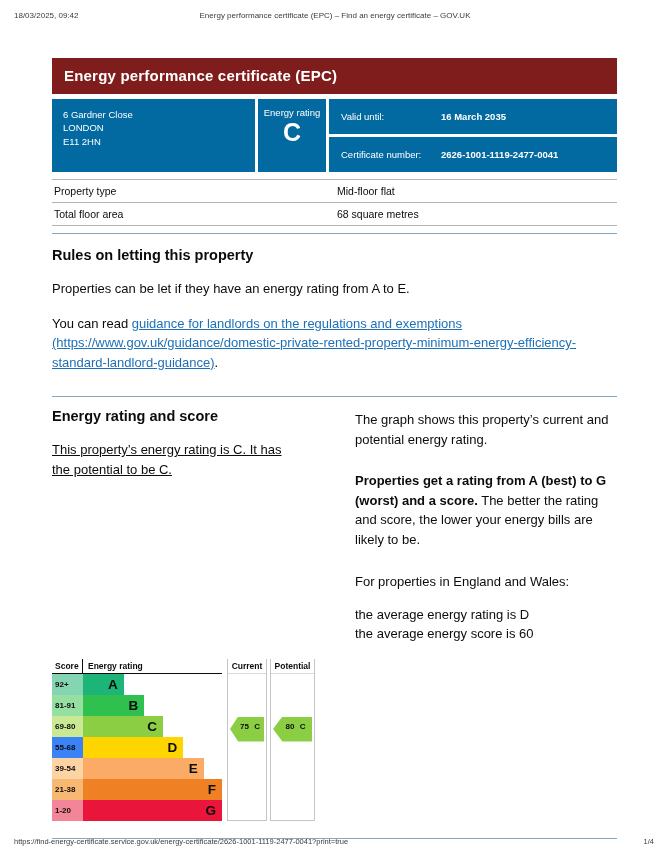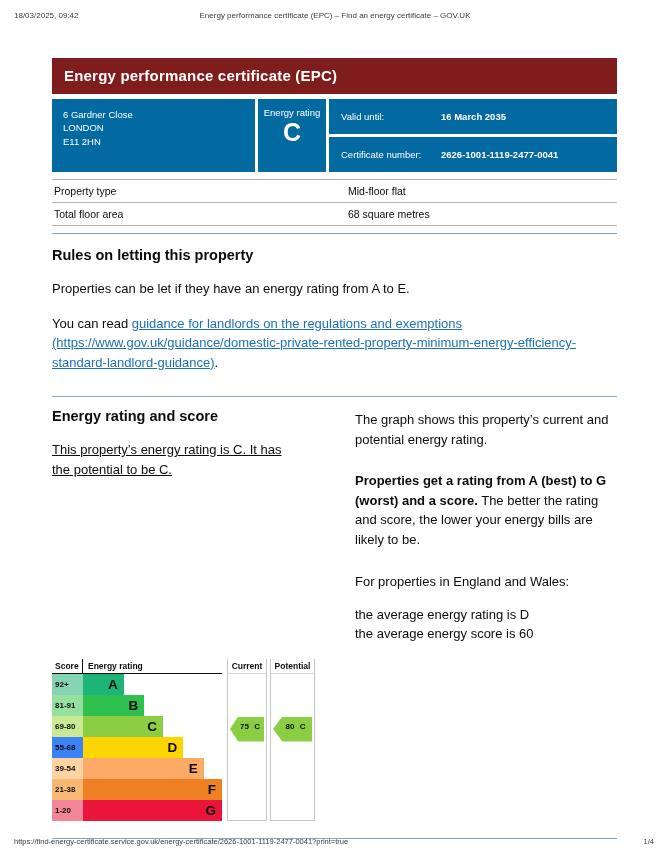--- a/index.html
+++ b/index.html
@@ -29,21 +29,21 @@
   .bb-box { background:#0369a1; color:#fff; }
   .bb-address { width:203px; padding:9px 11px; font-size:9.5px; line-height:1.4; }
   .bb-rating { width:68px; text-align:center; font-size:9.5px; padding-top:8px; }
   .bb-rating-big { font-size:25px; font-weight:bold; line-height:1.15; }
   .bb-details { flex:1; display:flex; flex-direction:column; gap:3px; }
   .bb-row { flex:1; display:flex; align-items:center; font-size:9.5px; padding:0 12px; }
   .bb-row-label { width:100px; flex:0 0 100px; }
   .bb-row-value { font-weight:bold; }
 
   .prop-table { margin-top:7px; font-size:10.5px; }
-  .prop-row { display:flex; border-top:1px solid #b1b4b6; padding:5px 0 5px 2px;gap:11px; }
+  .prop-row { display:flex; border-top:1px solid #b1b4b6; padding:5px 0 5px 2px; }
   .prop-row:last-child { border-bottom:1px solid #b1b4b6; }
   .prop-label { width:283px; flex:0 0 283px; }
 
   hr.rule { border:none; border-top:1px solid #84a8c4; height:0; }
   .rule-1 { margin-top:7px; }
   .rule-2 { margin-top:24px; }
   .rule-3 { margin-top:17px; }
 
   h2 { font-size:14.5px; font-weight:bold; }
   .rules-heading { margin-top:13px; }

